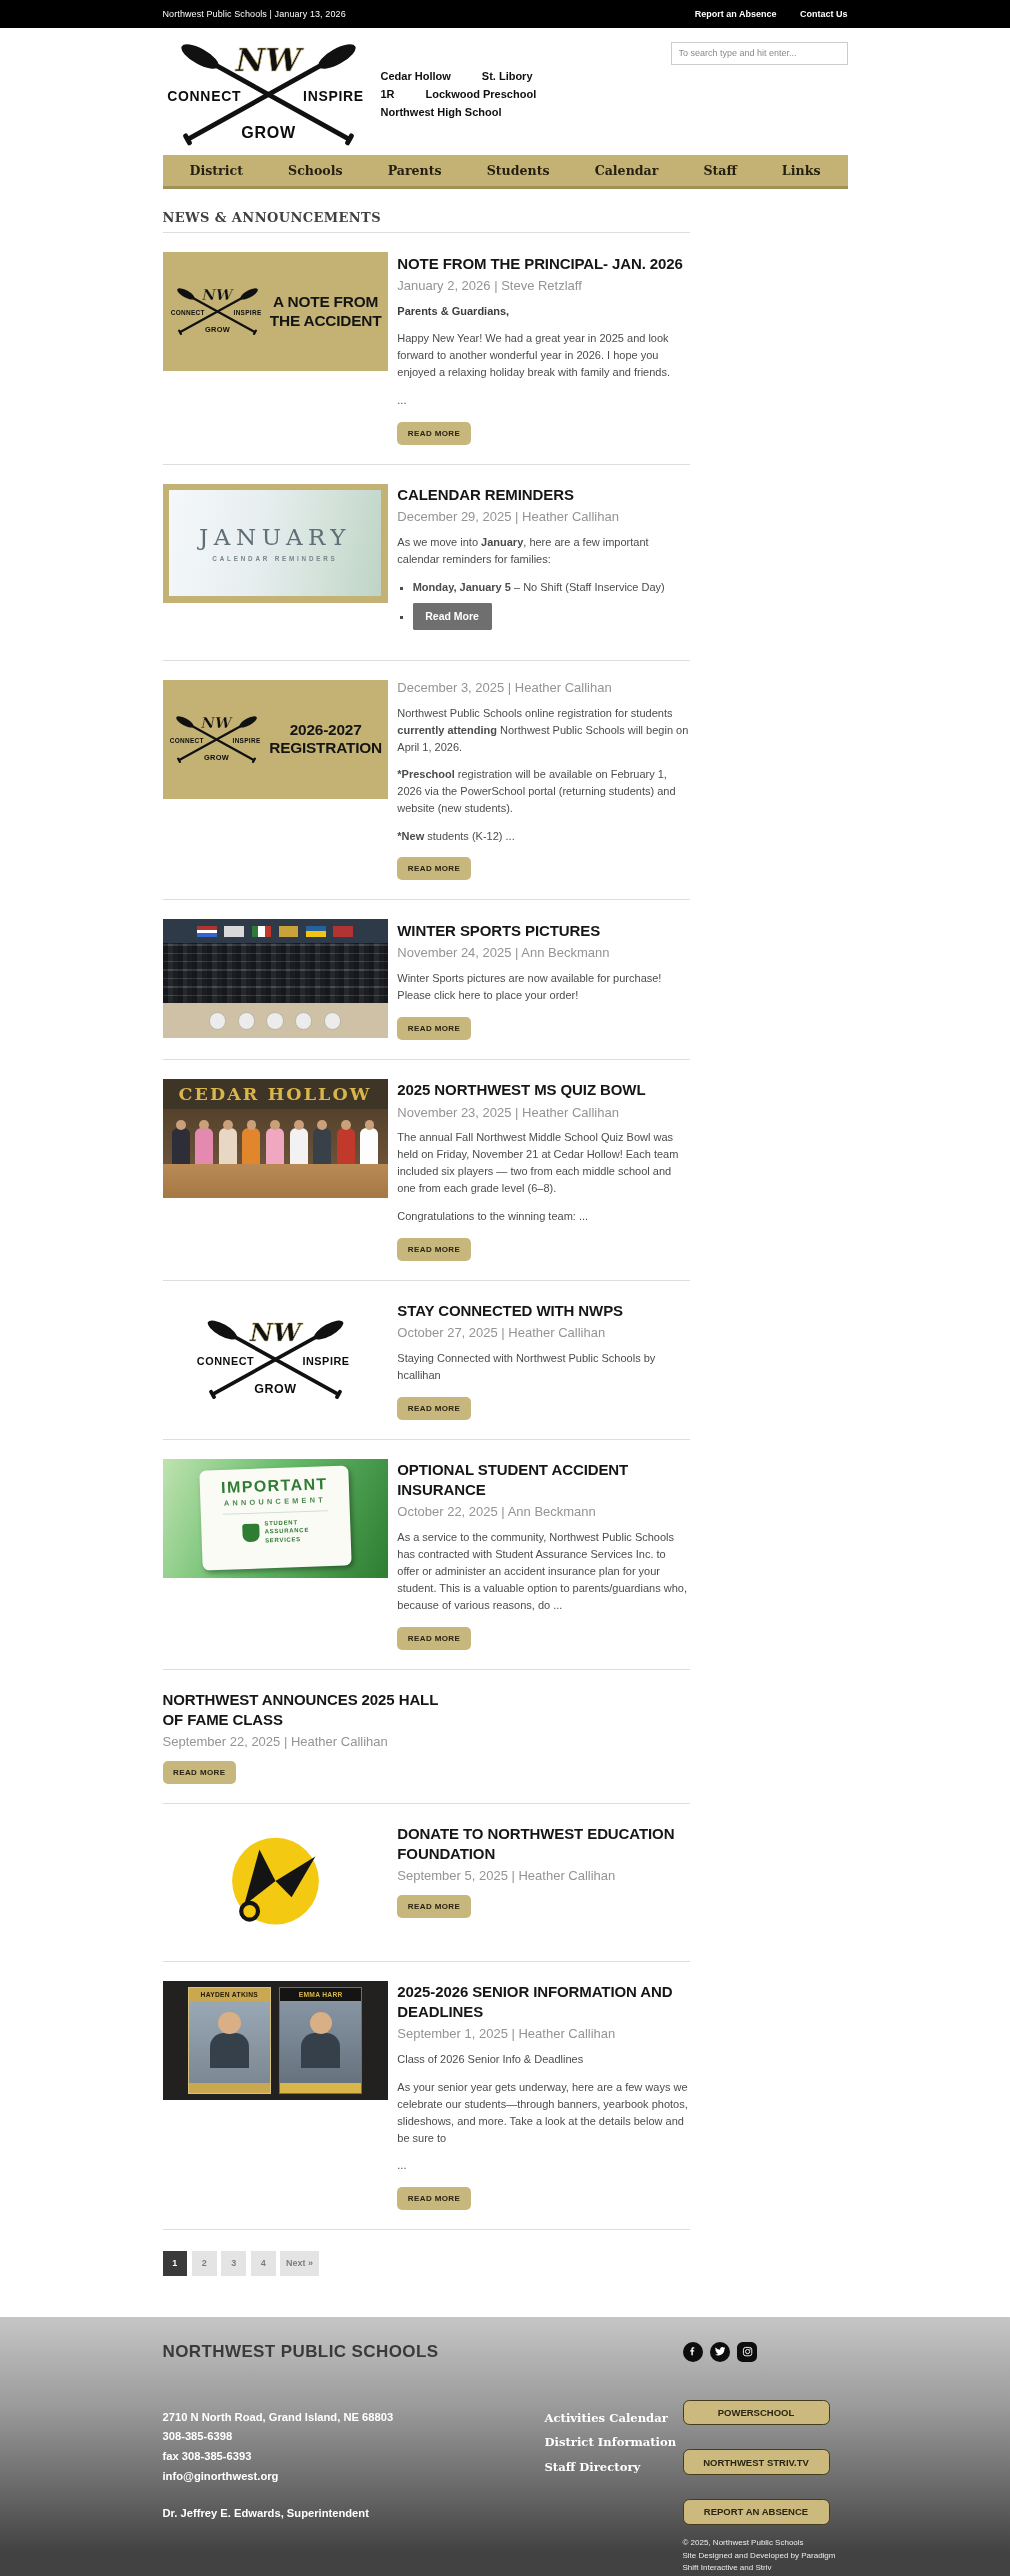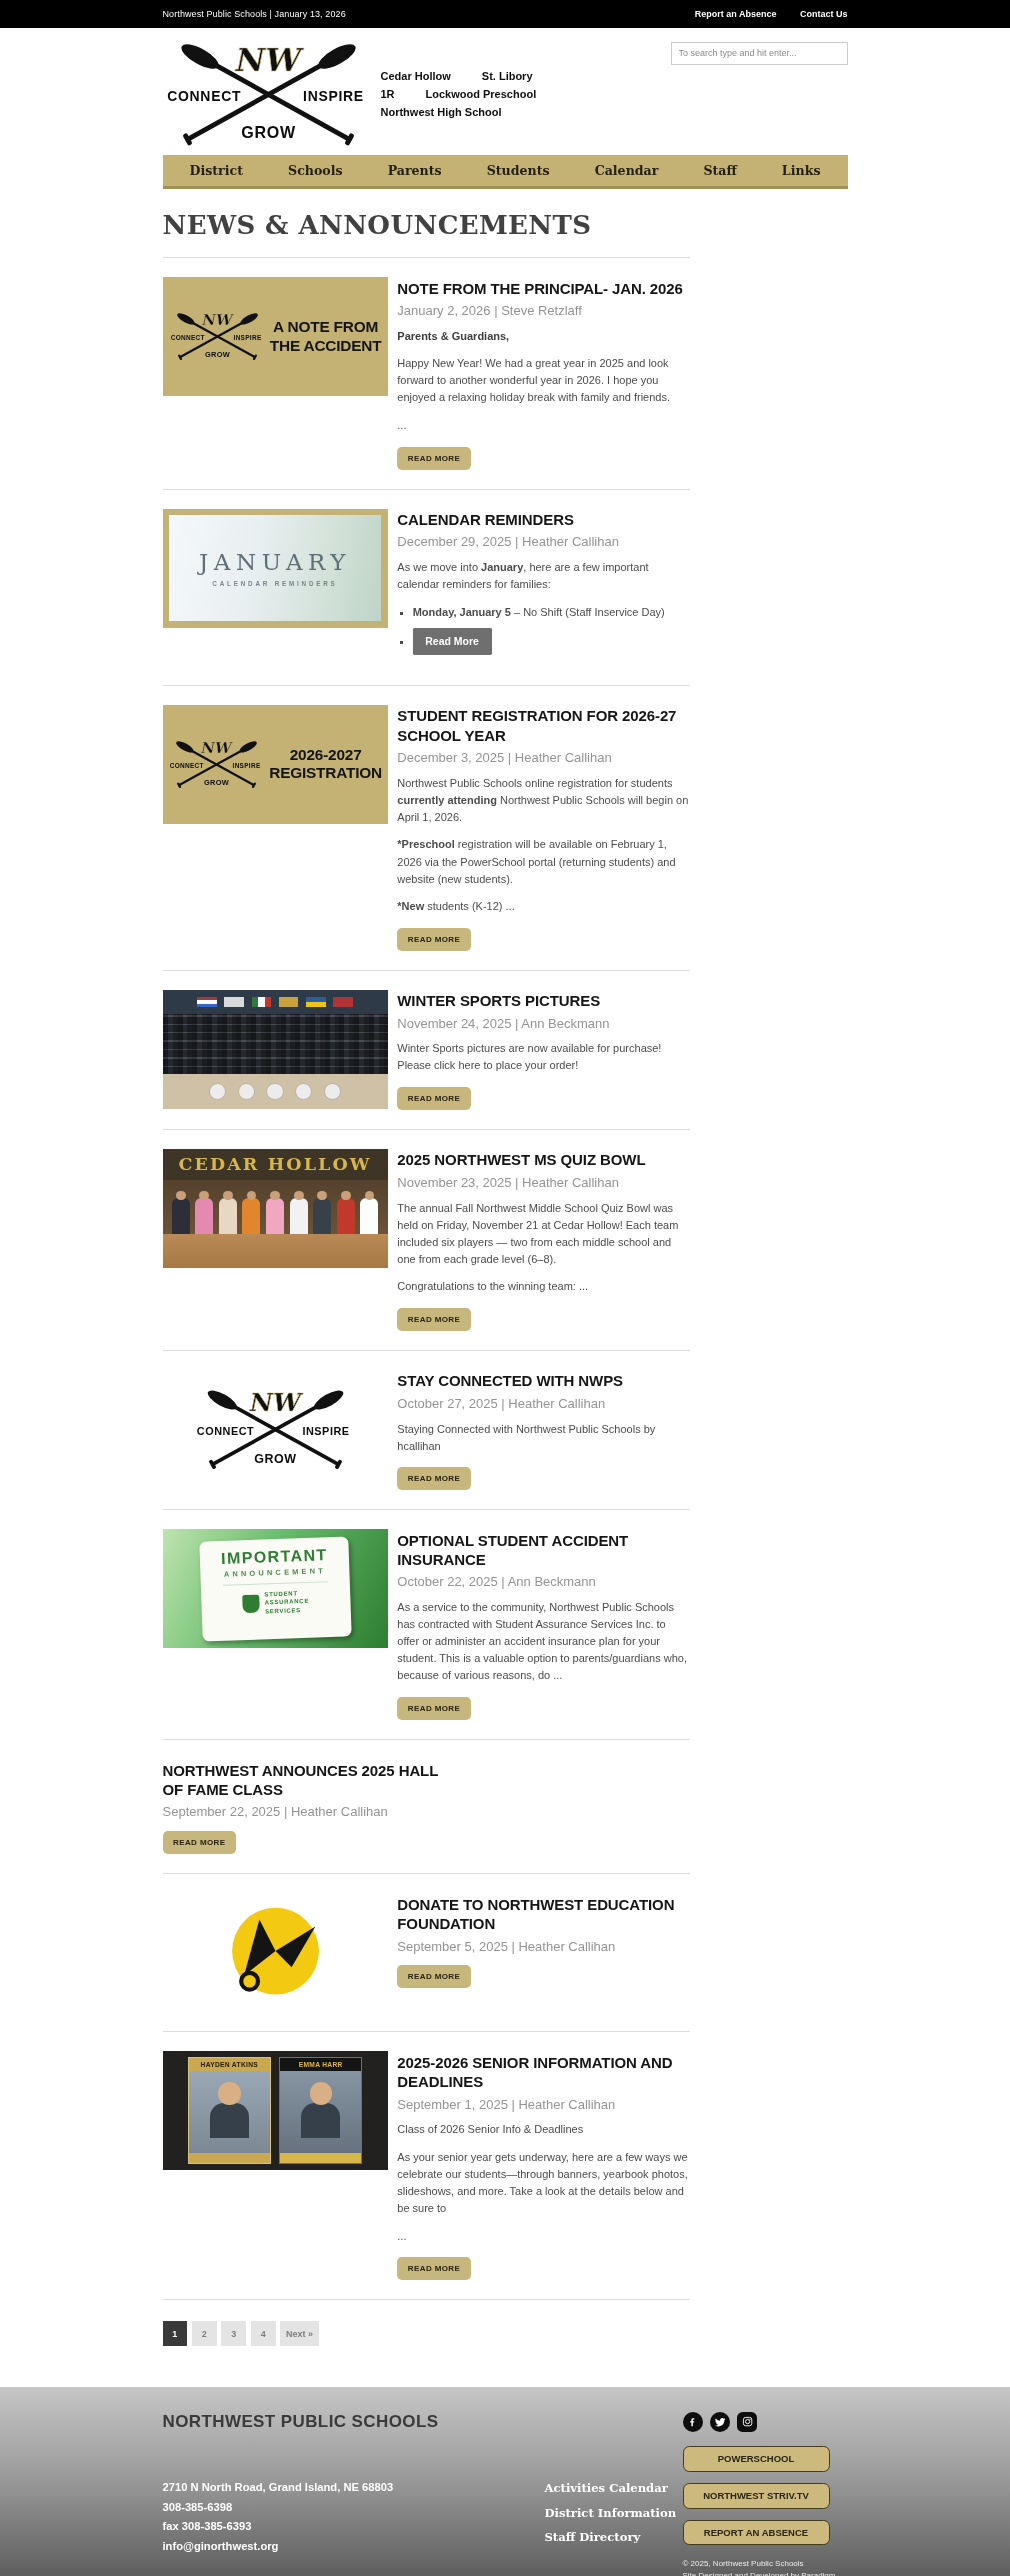--- a/index.html
+++ b/index.html
@@ -34,21 +34,21 @@
   .search-box input::placeholder { color: #8a8a8a; }
 
   
   nav { margin-top: 2.8px; }
   .nav-bar { background: #c3b274; border-bottom: 3.5px solid #a09257; height: 34px; display: flex; align-items: center; }
   .nav-inner { display: flex; justify-content: space-between; width: 100%; padding: 0 27px; }
   .nav-inner a { font-family: "DejaVu Serif", serif; font-weight: bold; font-size: 12.6px; color: #241f10; }
 
   
   .news-col { width: 527px; padding-top: 21px; }
-  h1.page-title { font-family: "DejaVu Serif", serif; font-size: 26px; font-weight: bold; color: #414141; letter-spacing: 0.4px; margin-bottom: 17px; }
+  h1.page-title { font-family: "DejaVu Serif", serif; font-size: 13px; font-weight: bold; color: #414141; letter-spacing: 0.4px; margin-bottom: 7px; }
   hr.sep { border: none; border-top: 0.7px solid #ddd; }
 
   article { display: flex; gap: 9.8px; padding: 19px 0; }
   .thumb { width: 225px; flex-shrink: 0; }
   .thumb-box { width: 225px; height: 119px; overflow: hidden; position: relative; }
   .content { width: 293px; }
   h2.item-title { font-size: 15px; font-weight: bold; color: #161616; line-height: 1.3; letter-spacing: -0.1px; margin: 1.4px 0 4.9px; }
   h2.item-title a { color: #161616; }
   .meta { font-size: 13px; color: #949494; margin-bottom: 9.8px; }
   p.body { font-size: 11px; color: #4c4c4c; line-height: 1.55; margin-bottom: 10.5px; }
@@ -133,21 +133,21 @@
   .footer-title { grid-column: 1 / 3; font-size: 17px; font-weight: bold; color: #3a3a3a; letter-spacing: 0.4px; }
   .social { display: flex; gap: 7px; align-items: flex-start; }
   .sicon { width: 20.3px; height: 20.3px; border-radius: 50%; background: #0d0d0d; display: flex; align-items: center; justify-content: center; }
   .sicon.square { border-radius: 5.6px; }
   .addr-block { margin-top: 46px; color: #fff; font-weight: bold; font-size: 11.2px; line-height: 1.75; }
   .addr-block a { color: #fff; }
   .superintendent { margin-top: 18px; }
   .footer-links { margin-top: 49px; }
   .footer-links a { display: block; font-family: "DejaVu Serif", serif; font-weight: bold; font-size: 11.6px; color: #fff; margin-bottom: 10.5px; }
   .footer-actions { margin-top: 14px; }
-  .fbtn { display: block; width: 147px; text-align: center; background: #cbb97e; border: 1.4px solid #453c1e; border-radius: 6.3px; color: #2a2411; font-weight: bold; font-size: 9.5px; padding: 6.3px 0; margin-bottom: 11.2px; }
+  .fbtn { display: block; width: 147px; text-align: center; background: #cbb97e; border: 1.4px solid #453c1e; border-radius: 6.3px; color: #2a2411; font-weight: bold; font-size: 9.5px; padding: 6.3px 0; margin-bottom: 11.2px; margin-top: 24px; }
   .copyright { font-size: 8px; color: #ececec; line-height: 1.55; margin-top: 12.6px; }
 </style>
 </head>
 <body>
 
 <svg width="0" height="0" style="position:absolute" aria-hidden="true">
   <defs>
     <g id="nw-oars" class="lg-oar">
       <g transform="rotate(29 150 78)">
         <rect x="15" y="74.5" width="270" height="7" rx="3.5"></rect>
@@ -282,21 +282,20 @@
             <text class="lg-word" x="243" y="88">INSPIRE</text>
             <text class="lg-word lg-grow" x="150" y="140">GROW</text>
           </svg>
           <div class="thumb-note">
             <div>2026-2027</div>
             <div>REGISTRATION</div>
           </div>
         </div>
       </div>
       <div class="content">
-        <h2 class="item-title"><a>STUDENT REGISTRATION FOR 2026-27 SCHOOL YEAR</a></h2>
         <div class="meta">December 3, 2025 | Heather Callihan</div>
         <p class="body"><span>Northwest Public Schools online registration for students </span><b>currently attending</b><span> Northwest Public Schools will begin on April 1, 2026.</span></p>
         <p class="body"><b>*Preschool</b><span> registration will be available on February 1, 2026 via the PowerSchool portal (returning students) and website (new students).</span></p>
         <p class="body"><b>*New</b><span> students (K-12) ...</span></p>
         <a class="read-more">READ MORE</a>
       </div>
     </article>
     <hr class="sep">
 
     <article>

